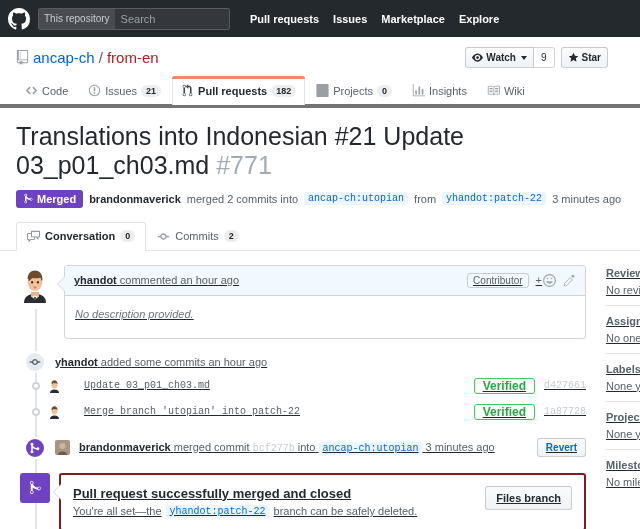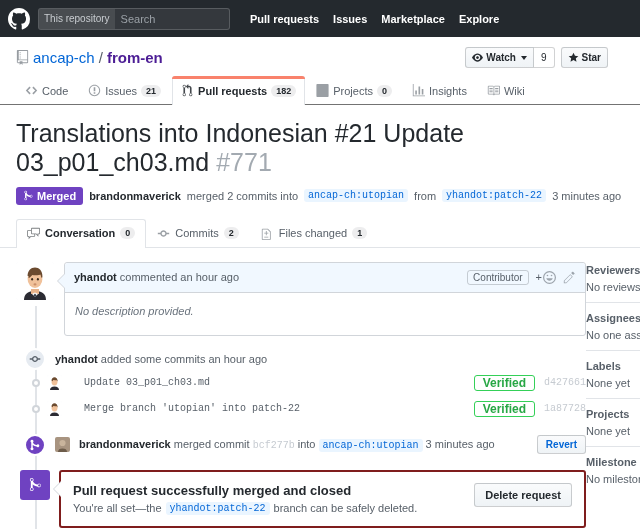--- a/index.html
+++ b/index.html
@@ -37,21 +37,21 @@
     color: #fff; font-size: 11px; font-weight: bold;
     text-decoration: none; white-space: nowrap;
   }
 
   
   .repohead { padding: 12px 16px 0 16px; position: relative; }
   .repoline { display: flex; align-items: center; gap: 4px; font-size: 15px; }
   .repo-icon { width: 13px; height: 15px; flex: none; opacity: .62; }
   .repo-owner { color: #0366d6; text-decoration: none; }
   .repo-slash { color: #586069; }
-  .repo-name { color: #4c1d95; font-weight: bold; text-decoration: none; }
+  .repo-name { color: #b91c1c; font-weight: normal; text-decoration: none; }
 
   .repo-actions { position: absolute; right: 32px; top: 10px; display: flex; gap: 6px; }
   .btnbox { display: flex; align-items: stretch; height: 21px; }
   .btn {
     display: flex; align-items: center; gap: 3px;
     border: 1px solid rgba(27,31,35,.2); border-radius: 3px;
     background: linear-gradient(#fafbfc,#eff3f6);
     font-size: 10px; font-weight: bold; color: #24292e;
     padding: 0 6px; white-space: nowrap;
   }
@@ -64,21 +64,21 @@
   }
   .caret {
     width: 0; height: 0; border-left: 3px solid transparent;
     border-right: 3px solid transparent; border-top: 4px solid #24292e;
     margin-left: 2px;
   }
 
   
   .tabs {
     display: flex; gap: 2px; padding: 0 16px; margin-top: 10px;
-    border-bottom: 1px solid #737373;
+    border-bottom: 4px solid #737373;
   }
   .tab {
     display: flex; align-items: center; gap: 4px;
     padding: 7px 8px; font-size: 11px; color: #586069;
     border: 1px solid transparent; border-bottom: 0; position: relative;
     text-decoration: none; white-space: nowrap;
   }
   .tab.selected {
     color: #24292e; font-weight: bold;
     border-color: #e1e4e8; border-radius: 3px 3px 0 0;
@@ -119,21 +119,21 @@
     display: flex; align-items: center; gap: 5px; padding: 7px 10px;
     font-size: 11px; color: #586069; text-decoration: none;
     border: 1px solid transparent; border-bottom: 0; white-space: nowrap;
   }
   .prtab.selected {
     color: #24292e; font-weight: bold; background: #fff;
     border-color: #e1e4e8; border-radius: 3px 3px 0 0; margin-bottom: -1px; padding-bottom: 8px;
   }
 
   
-  .body { display: flex; padding: 14px 16px 0 16px; gap: 0; }
+  .body { display: flex; padding: 14px 16px 0 16px; gap: 20px; text-decoration: underline; }
   .main { width: 570px; flex: none; position: relative; }
   .sidebar { width: 150px; flex: none; padding-top: 2px; }
 
   
   .rail { position: absolute; left: 19px; top: 44px; bottom: -20px; width: 2px; background: #e1e4e8; z-index: 0; }
 
   
   .commentrow { display: flex; gap: 10px; position: relative; z-index: 1; }
   .avatar {
     width: 38px; height: 38px; border-radius: 3px; flex: none; overflow: hidden; background: #f6f8fa;
@@ -358,27 +358,20 @@
     <span>Conversation</span>
     <span class="counter">0</span>
   </a>
   <a href="#" class="prtab">
     <svg class="tabicon" viewBox="0 0 14 16">
         <path fill="#586069" d="M10.86 7c-.45-1.72-2-3-3.86-3-1.86 0-3.41 1.28-3.86 3H0v2h3.14c.45 1.72 2 3 3.86 3 1.86 0 3.41-1.28 3.86-3H14V7h-3.14zM7 10.2c-1.22 0-2.2-.98-2.2-2.2 0-1.22.98-2.2 2.2-2.2 1.22 0 2.2.98 2.2 2.2 0 1.22-.98 2.2-2.2 2.2z"></path>
       </svg>
     <span>Commits</span>
     <span class="counter">2</span>
   </a>
-  <a href="#" class="prtab">
-    <svg class="tabicon" viewBox="0 0 14 16">
-        <path fill="#586069" d="M6 7h2v1H6v2H5V8H3V7h2V5h1v2zm-3 6h5v-1H3v1zM7.5 2L11 5.5V15c0 .55-.45 1-1 1H1c-.55 0-1-.45-1-1V3c0-.55.45-1 1-1h6.5zM10 6L7 3H1v12h9V6z"></path>
-      </svg>
-    <span>Files changed</span>
-    <span class="counter">1</span>
-  </a>
 </div>
 
 <div class="body">
   <div class="main">
     <div class="rail"></div>
 
     <div class="commentrow">
       <div class="avatar">
         <svg viewBox="0 0 38 38" width="38" height="38">
           <rect width="38" height="38" fill="#ffffff"></rect>
@@ -492,21 +485,21 @@
       </div>
       <div class="mergebox">
         <div>
           <div class="merge-title">Pull request successfully merged and closed</div>
           <div class="merge-sub">
             <span>You're all set—the</span>
             <span class="branch">yhandot:patch-22</span>
             <span>branch can be safely deleted.</span>
           </div>
         </div>
-        <button class="delete-btn">Delete request</button>
+        <button class="delete-btn">Files branch</button>
       </div>
     </div>
   </div>
 
   <div class="sidebar">
     <div class="side-sec">
       <div class="side-title">Reviewers</div>
       <div class="side-val">No reviews</div>
     </div>
     <div class="side-sec">

